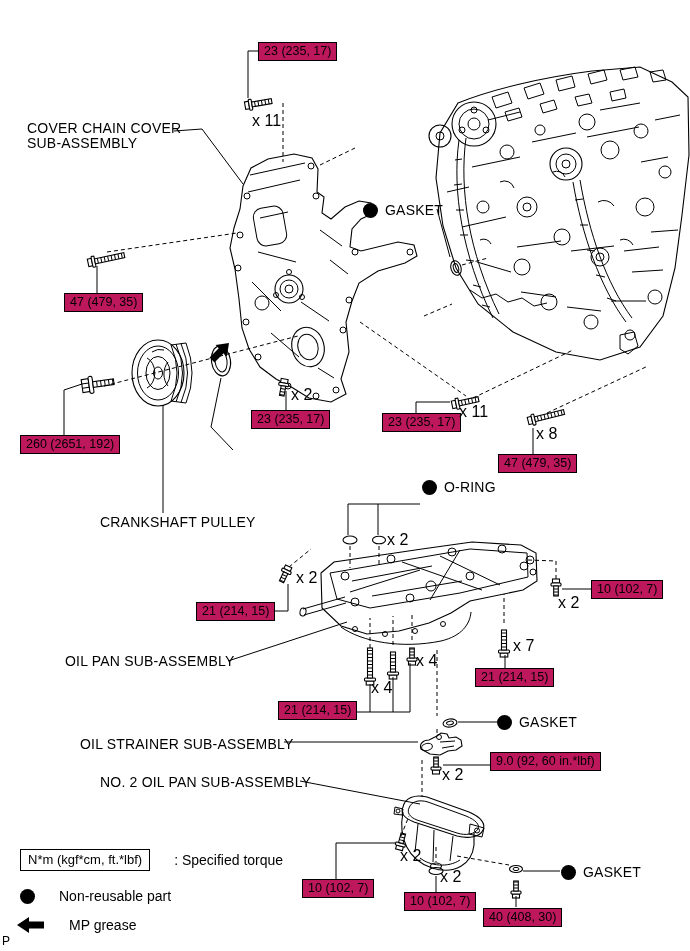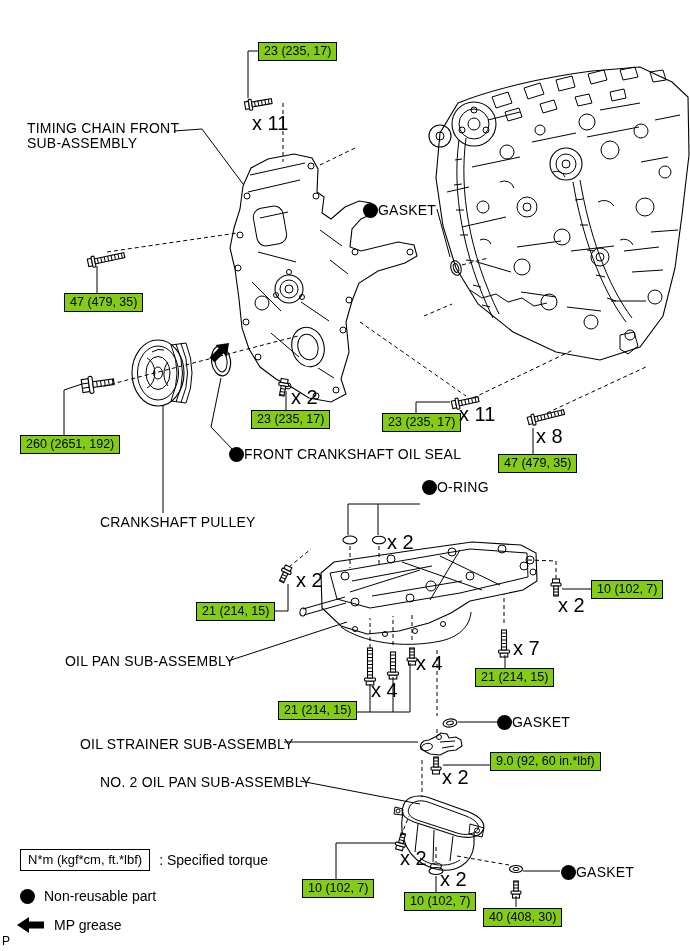--- a/index.html
+++ b/index.html
@@ -1,26 +1,26 @@
 <!DOCTYPE html>
 <html><head>
 <meta charset="utf-8">
 <style>
   html,body{margin:0;padding:0;background:#fff}
   .canvas{position:relative;width:690px;height:951px;background:#fff;overflow:hidden;
           font-family:"Liberation Sans",sans-serif;color:#000}
   svg.art{position:absolute;left:0;top:0}
   .lbl{position:absolute;font-size:14px;white-space:nowrap;letter-spacing:.2px}
   .lbl .ln{line-height:15px}
-  .bl{display:flex;align-items:center;}
+  .bl{display:flex;align-items:center;gap:7px}
   .bullet{width:15px;height:15px;border-radius:50%;background:#000;flex:0 0 auto}
-  .qty{position:absolute;font-size:20px;white-space:nowrap}
-  .tq{position:absolute;font-size:12.5px;border:1.6px solid #000;background:#84cc16;
+  .qty{position:absolute;font-size:16px;white-space:nowrap}
+  .tq{position:absolute;font-size:12.5px;border:1.6px solid #000;background:#be185d;
       padding:1px 5px 2px;white-space:nowrap;line-height:14px}
-  .legend-row{position:absolute;display:flex;align-items:center;gap:9px;font-size:14px}
+  .legend-row{position:absolute;display:flex;align-items:center;gap:24px;font-size:14px}
   .legend-box{font-size:13px;border:1.6px solid #000;background:#fff;padding:2px 7px 3px;white-space:nowrap}
   .corner{position:absolute;font-size:12px}
   .s{stroke:#000;fill:none;stroke-width:1.1}
   .s2{stroke:#000;fill:none;stroke-width:1}
   .dash{stroke:#000;fill:none;stroke-width:1;stroke-dasharray:4 3}
   .fw{fill:#fff;stroke:#000;stroke-width:1.1}
   .fb{fill:#000;stroke:none}
 </style>
 </head>
 <body>
@@ -278,33 +278,29 @@
     <path d="M 458,722 H 497"></path>
     <path d="M 300,781 L 420,804"></path>
     <path d="M 336,879 L 336,843 L 396,843"></path>
     <path d="M 436,876 V 892"></path>
     <path d="M 516,896 V 907"></path>
     <path d="M 523,871 H 560"></path>
   </g>
 </svg>
 
 <div class="lbl" style="left:27px;top:121px">
-  <div class="ln">TIMING CHAIN FRONT</div>
+  <div class="ln">COVER CHAIN COVER</div>
   <div class="ln">SUB-ASSEMBLY</div>
 </div>
 
 <div class="lbl bl" style="left:363px;top:202px">
   <span class="bullet"></span>
   <span>GASKET</span>
 </div>
 
-<div class="lbl bl" style="left:229px;top:446px">
-  <span class="bullet"></span>
-  <span>FRONT CRANKSHAFT OIL SEAL</span>
-</div>
 
 <div class="lbl" style="left:100px;top:514px">CRANKSHAFT PULLEY</div>
 
 <div class="lbl bl" style="left:422px;top:479px">
   <span class="bullet"></span>
   <span>O-RING</span>
 </div>
 
 <div class="lbl" style="left:65px;top:653px">OIL PAN SUB-ASSEMBLY</div>
 

